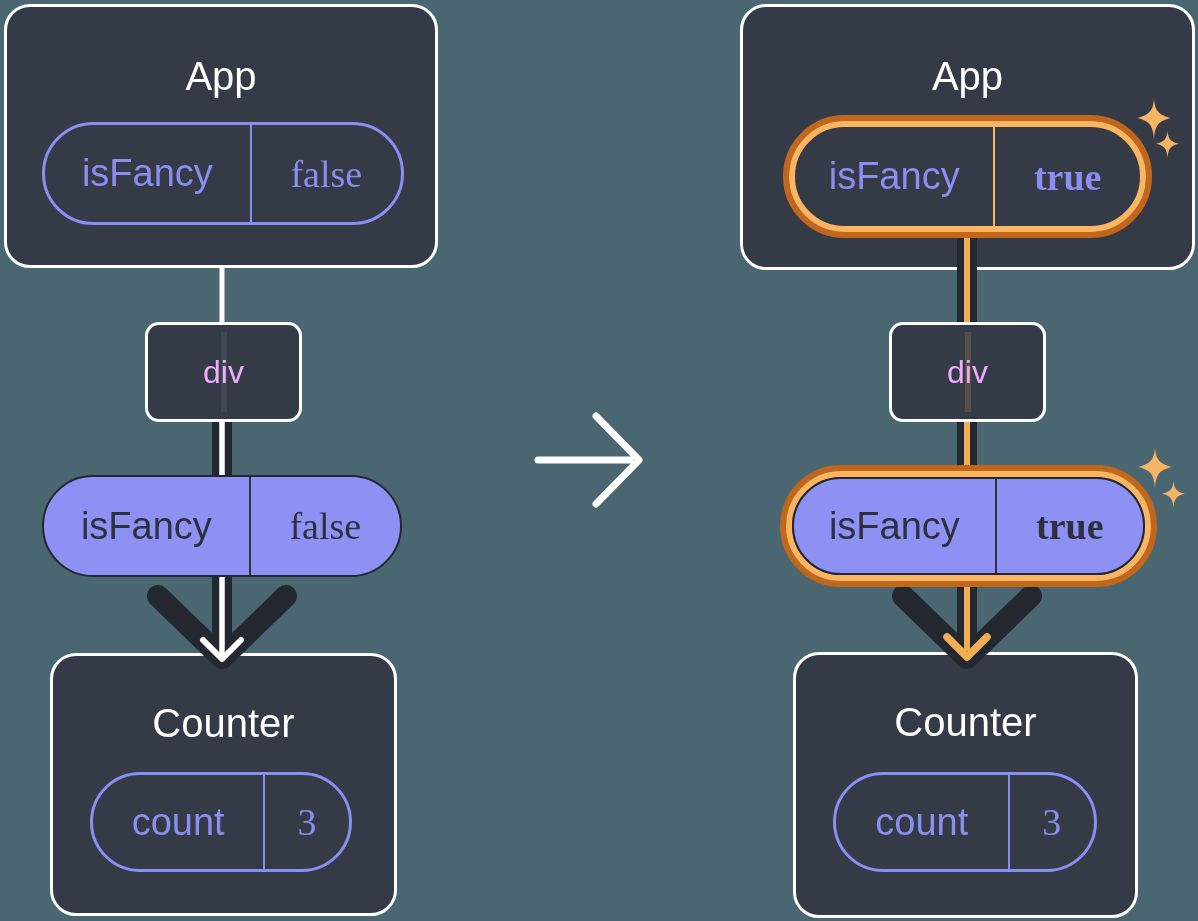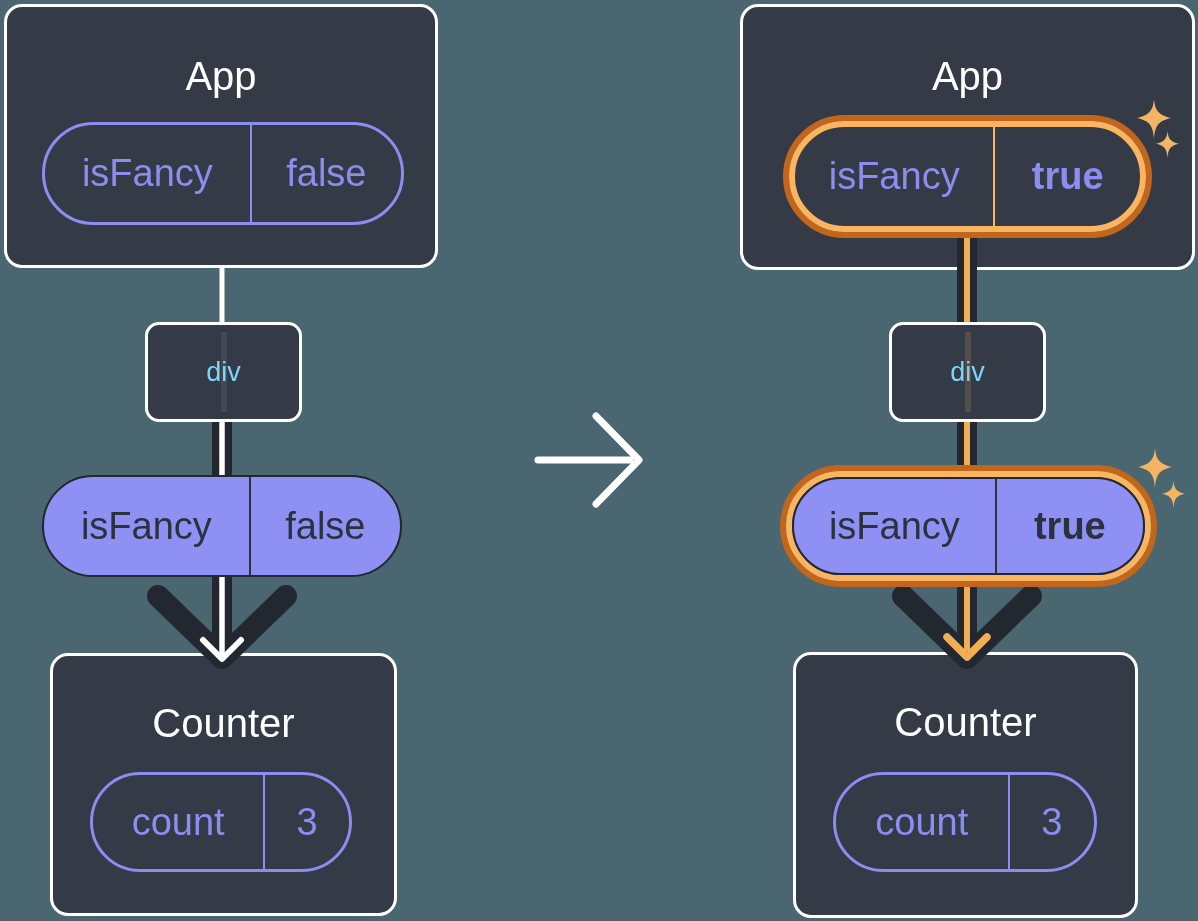--- a/index.html
+++ b/index.html
@@ -7,40 +7,40 @@
     position:relative;
     width:1198px;height:921px;
     background:#4A6671;
     font-family:"Liberation Sans", sans-serif;
     overflow:hidden;
   }
   .card{
     position:absolute;
     background:#343A46;
     border:3px solid #FFFFFF;
-    border-radius:18px;
+    border-radius:26px;
     box-sizing:border-box;
   }
   .card-title{
     position:absolute;
     left:0;width:100%;
     text-align:center;
     color:#FFFFFF;
     font-size:40px;
     line-height:46px;
     font-weight:400;
   }
   .node{
     position:absolute;
     background:#343A46;
     border:3px solid #FFFFFF;
     border-radius:14px;
     box-sizing:border-box;
     display:flex;align-items:center;justify-content:center;
-    color:#7dd3fc;font-size:27px;
+    color:#f0abfc;font-size:32px;
   }
   .node-stripe{
     position:absolute;
     left:50%;top:7px;bottom:7px;
     width:6px;margin-left:-3px;
   }
   .stripe-white{background:rgba(255,255,255,0.08);}
   .stripe-orange{background:rgba(242,174,85,0.17);}
   .pill{
     position:absolute;
@@ -48,21 +48,21 @@
     box-sizing:border-box;
     border-radius:999px;
     overflow:hidden;
   }
   .pill .cell{
     display:flex;align-items:center;justify-content:center;
     font-size:38px;
     box-sizing:border-box;
   }
   .pill .cell-l{flex:0 0 57.5%;}
-  .pill .cell-r{flex:1 1 auto;}
+  .pill .cell-r{flex:1 1 auto;font-family:Liberation Serif, serif;}
   .pill-outline{border:3px solid #8B8DF0;color:#8B8DF0;background:transparent;}
   .pill-outline .cell-r{border-left:2.5px solid #8B8DF0;}
   .pill-filled{background:#8E90F4;border:2px solid #23272F;color:#2B313D;}
   .pill-filled .cell-r{border-left:2px solid #2B313D;}
   .pill-count .cell-l{flex:0 0 66.5%;text-align:center;}
   .ring-outer{
     position:absolute;
     border:6px solid #C2661B;
     border-radius:999px;
     box-sizing:border-box;

